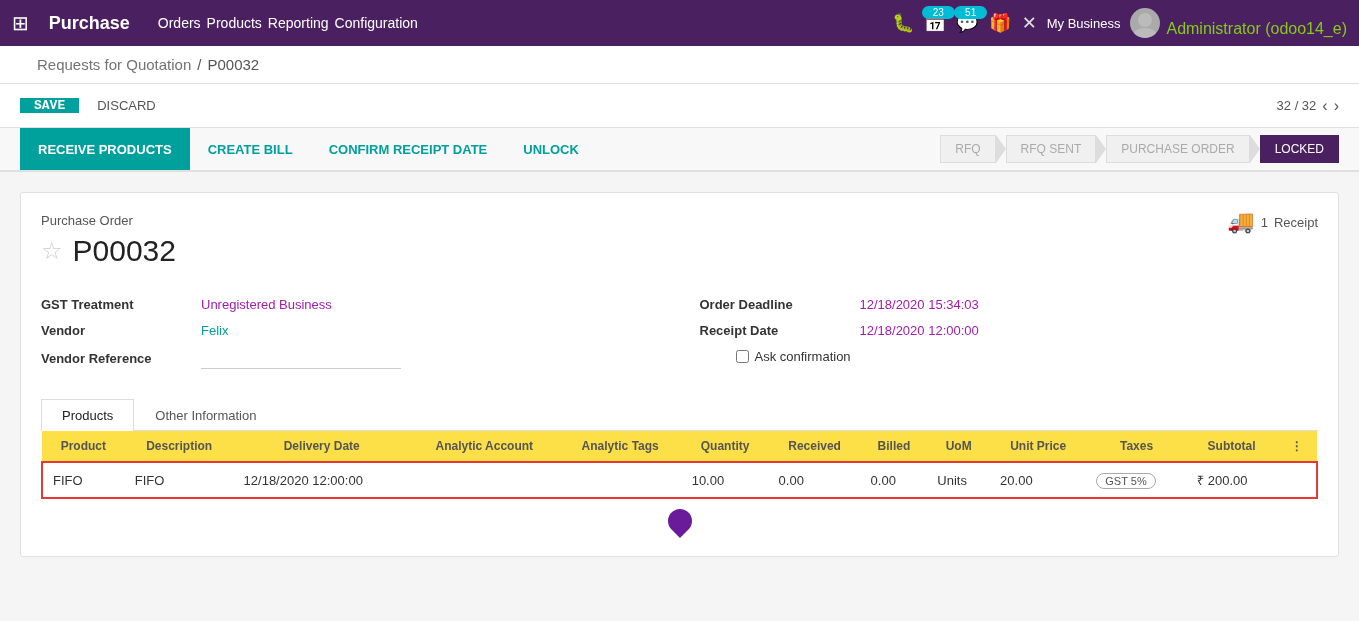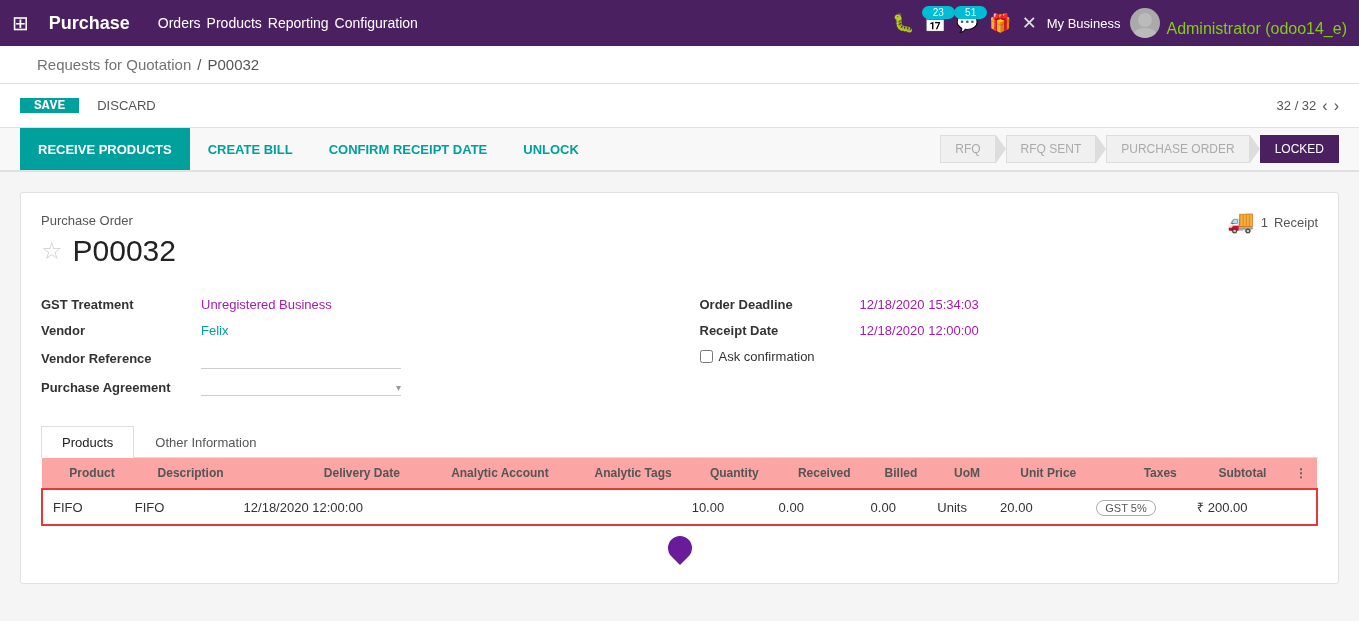--- a/index.html
+++ b/index.html
@@ -195,20 +195,21 @@
       display: flex; align-items: center;
       border-bottom: 1px solid #ccc;
       width: 200px;
     }
     .field-select-wrap input { border: none; outline: none; flex: 1; font-size: 13px; }
     .field-select-wrap .chevron { color: #999; font-size: 10px; }
 
     .checkbox-row {
       display: flex; align-items: center; gap: 6px;
       padding: 5px 0;
+      margin-left: 36px;
     }
     .checkbox-row input[type=checkbox] { margin: 0; }
 
     
     .tabs {
       display: flex;
       border-bottom: 1px solid #ddd;
       margin-top: 24px;
       margin-bottom: 0;
     }
@@ -225,26 +226,26 @@
     .tab.active {
       border-color: #ddd;
       border-bottom-color: #fff;
       background: #fff;
       color: #222;
     }
 
     
     .data-table { width: 100%; border-collapse: collapse; margin-top: 0; }
     .data-table th {
-      background: #fca5a5;
+      background: #fde047;
       color: #555;
       font-weight: 600;
       font-size: 12px;
       padding: 8px 10px;
-      text-align: right;
+      text-align: center;
       border-bottom: 1px solid #e0e0e0;
     }
     .data-table td {
       padding: 8px 10px;
       font-size: 13px;
       border-bottom: 1px solid #eee;
     }
     .data-table tr.highlighted td {
       border-top: 2px solid #e53935;
       border-bottom: 2px solid #e53935;
@@ -377,27 +378,20 @@
           <span class="field-label">GST Treatment</span>
           <span class="field-value plain">Unregistered Business</span>
         </div>
         <div class="field-row">
           <span class="field-label">Vendor</span>
           <span class="field-value">Felix</span>
         </div>
         <div class="field-row">
           <span class="field-label">Vendor Reference</span>
           <input class="field-input" value="" style="">
-        </div>
-        <div class="field-row">
-          <span class="field-label">Purchase Agreement</span>
-          <div class="field-select-wrap">
-            <input type="text" value="" style="">
-            <span class="chevron">▾</span>
-          </div>
         </div>
       </div>
 
       <div>
         <div class="field-row">
           <span class="field-label">Order Deadline</span>
           <span class="field-value plain">12/18/2020 15:34:03</span>
         </div>
         <div class="field-row">
           <span class="field-label">Receipt Date</span>

